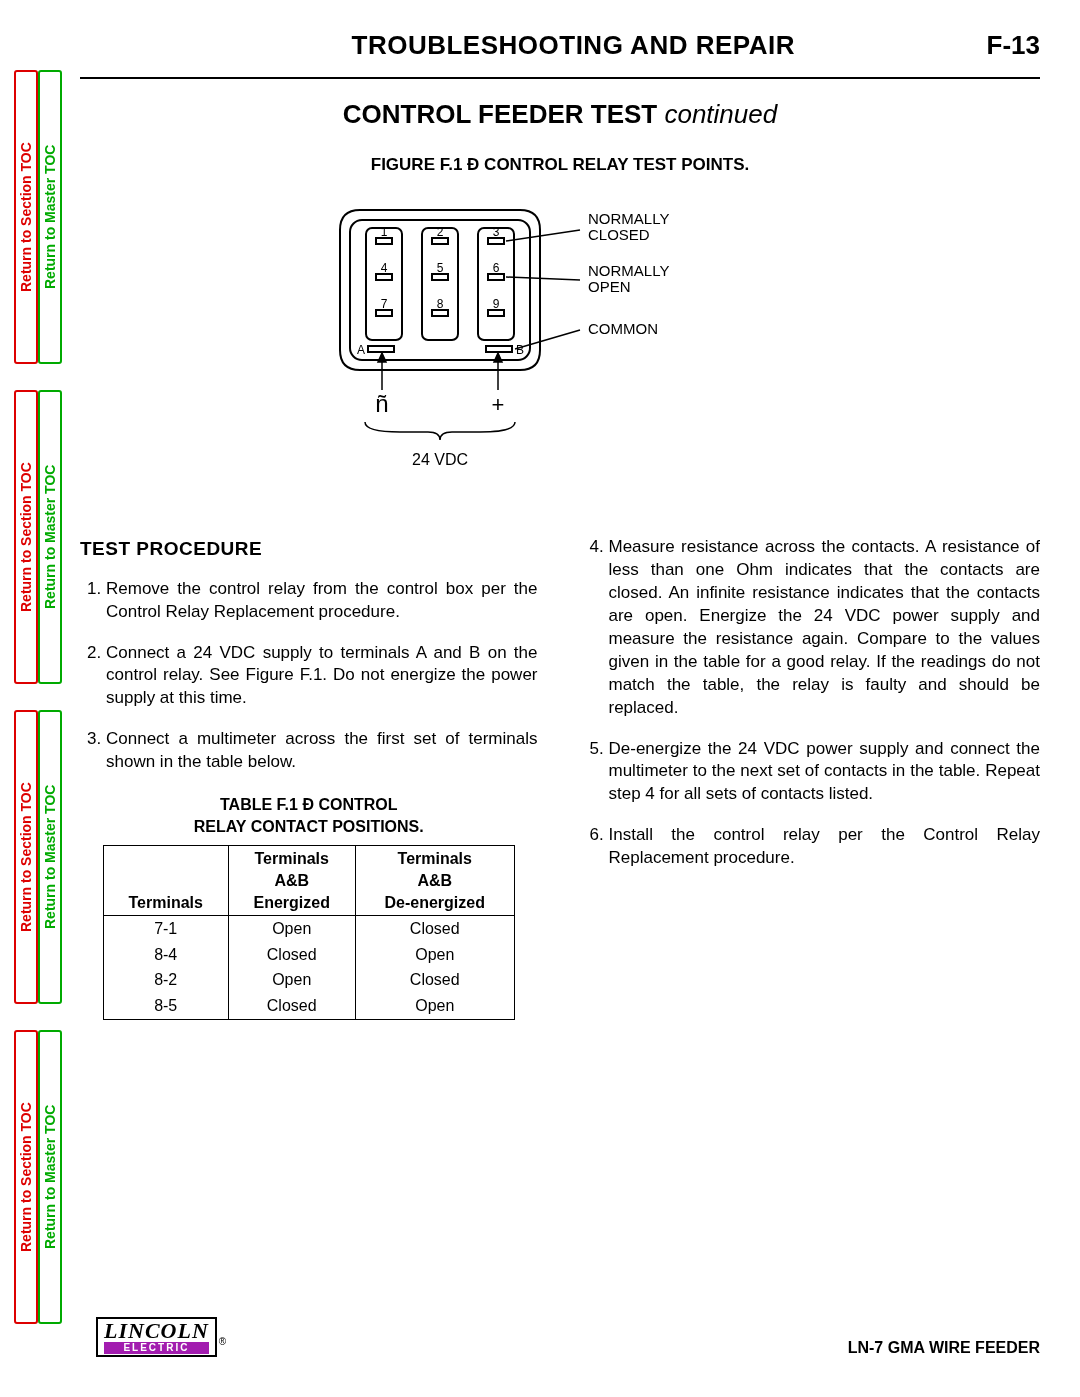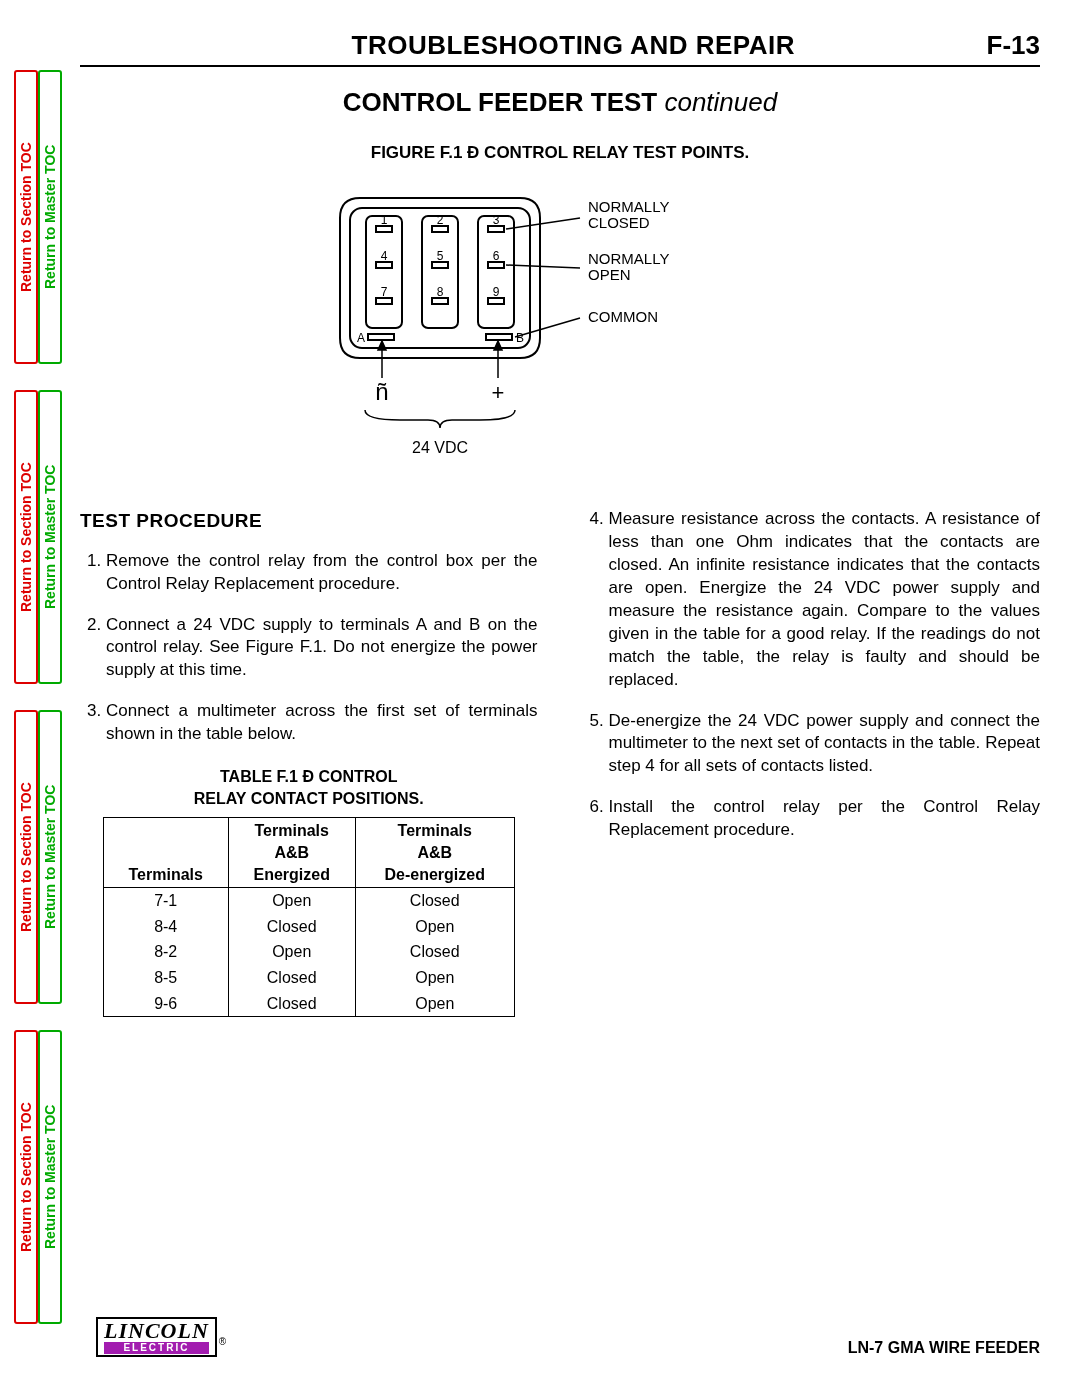--- a/index.html
+++ b/index.html
@@ -44,21 +44,21 @@
   .page {
     margin-left: 80px;
     margin-right: 40px;
     padding-top: 30px;
   }
   .header-line {
     display: flex;
     justify-content: space-between;
     align-items: baseline;
     border-bottom: 2px solid #000;
-    padding-bottom: 4px;
+    padding-bottom: 16px;
     margin-bottom: 20px;
   }
   .header-title {
     font-size: 26px;
     font-weight: bold;
     letter-spacing: 0.5px;
     margin: 0 auto;
   }
   .page-number {
     font-size: 26px;
@@ -80,21 +80,21 @@
   .diagram-wrap {
     display: flex;
     justify-content: center;
     margin-bottom: 30px;
   }
   svg.relay-diagram { display: block; }
   .columns {
     display: flex;
     gap: 45px;
   }
-  .col { flex: 1; font-size: 17px; line-height: 1.35; }
+  .col { flex: 1; font-size: 17px; line-height: 1.35; margin-top: 16px; }
   .section-heading {
     font-size: 19px;
     font-weight: bold;
     margin-bottom: 16px;
     letter-spacing: 0.5px;
   }
   ol { margin: 0; padding-left: 26px; }
   ol li { margin-bottom: 18px; text-align: justify; }
   .table-caption {
     text-align: center;
@@ -299,25 +299,20 @@
           <tr>
               <td>8-2</td>
               <td>Open</td>
               <td>Closed</td>
             </tr>
           <tr>
               <td>8-5</td>
               <td>Closed</td>
               <td>Open</td>
             </tr>
-          <tr>
-              <td>9-6</td>
-              <td>Closed</td>
-              <td>Open</td>
-            </tr>
         </tbody>
       </table>
     </div>
 
     <div class="col">
       <ol start="4">
         <li>Measure resistance across the contacts. A resistance of less than one Ohm indicates that the contacts are closed. An infinite resistance indicates that the contacts are open. Energize the 24 VDC power supply and measure the resistance again. Compare to the values given in the table for a good relay. If the readings do not match the table, the relay is faulty and should be replaced.</li>
         <li>De-energize the 24 VDC power supply and connect the multimeter to the next set of contacts in the table. Repeat step 4 for all sets of contacts listed.</li>
         <li>Install the control relay per the Control Relay Replacement procedure.</li>
       </ol>

